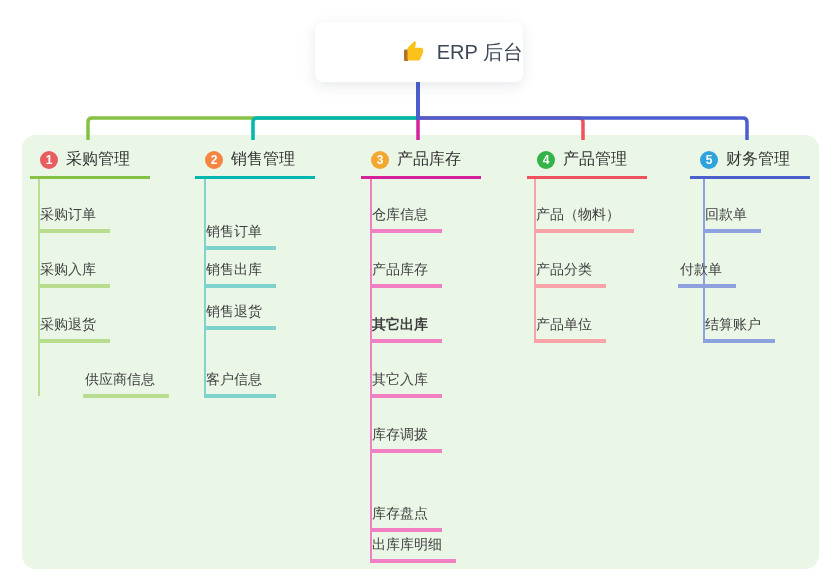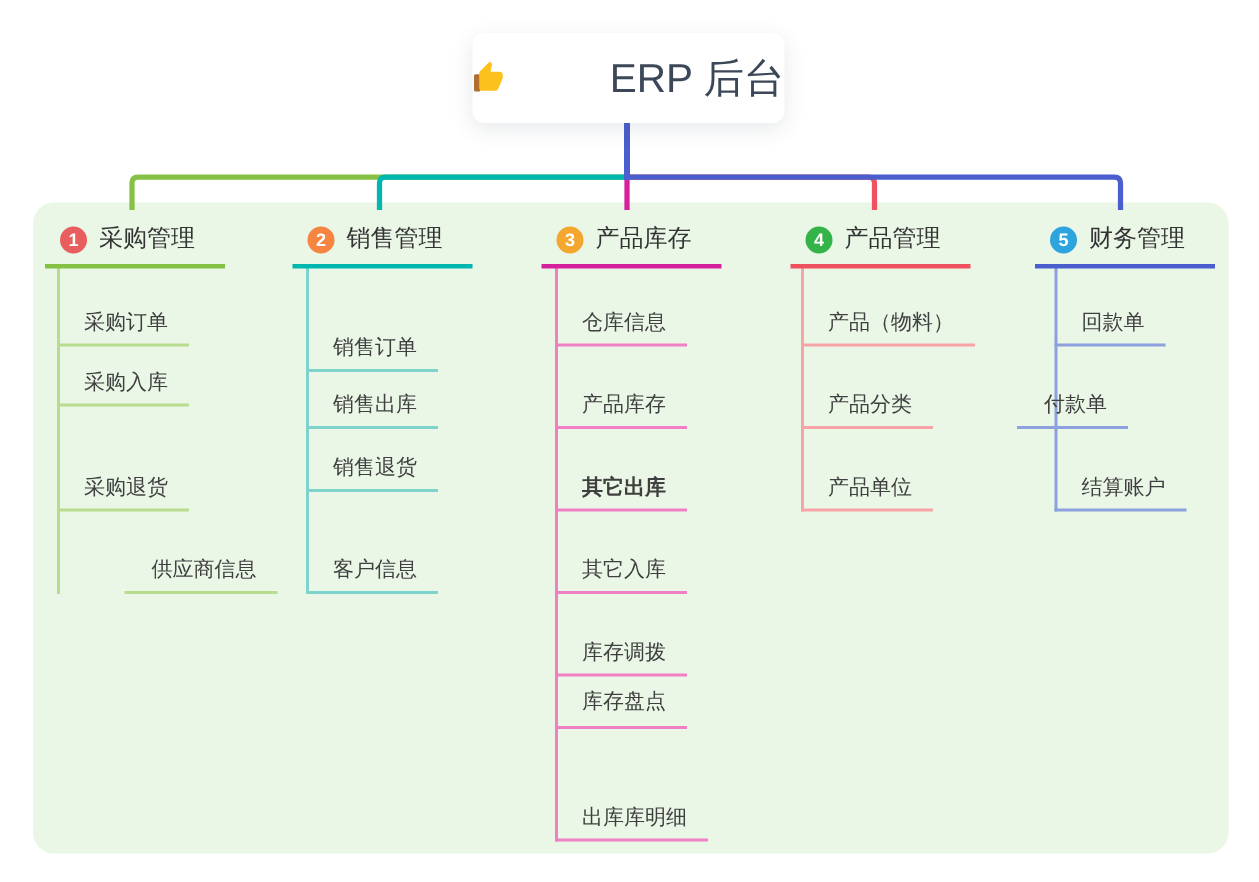--- a/index.html
+++ b/index.html
@@ -3,36 +3,36 @@
 <meta charset="utf-8">
 <style>
   html,body{margin:0;padding:0;background:#ffffff;}
   body{font-family:"Liberation Sans","DejaVu Sans",sans-serif;}
   #canvas{position:relative;width:839px;height:588px;background:#ffffff;overflow:hidden;}
   #panel{position:absolute;left:22px;top:135px;width:797px;height:434px;border-radius:14px;}
   #connectors{position:absolute;left:0;top:0;width:839px;height:588px;pointer-events:none;}
   #root-card{
     position:absolute;left:315px;top:22px;width:208px;height:60px;background:#ffffff;
     border-radius:8px;box-shadow:0 4px 14px rgba(60,70,90,0.12);
-    display:flex;align-items:center;justify-content:space-between;gap:10px;
-    font-size:27px;color:#3c4858;font-weight:500;z-index:3;
+    display:flex;align-items:center;justify-content:flex-end;gap:10px;
+    font-size:20px;color:#3c4858;font-weight:500;z-index:3;
   }
   .branch-header{
     position:absolute;display:inline-flex;align-items:center;gap:8px;
     padding:0 20px 6px 10px;border-bottom:3px solid #999;
     font-size:16px;color:#333333;font-weight:500;white-space:nowrap;z-index:2;
   }
   .badge{
     width:18px;height:18px;border-radius:50%;flex:0 0 18px;
     color:#ffffff;font-size:12px;font-weight:700;line-height:18px;text-align:center;
   }
   .spine{position:absolute;width:2px;z-index:1;}
   .child-node{
     position:absolute;display:inline-block;white-space:nowrap;
-    padding:0 14px 6px 18px;border-bottom:2px solid #404040;
+    padding:0 14px 6px 2px;border-bottom:4px solid #404040;
     font-size:14px;line-height:18px;color:#3f3f3f;z-index:2;
   }
 </style>
 </head>
 <body>
 
 <div id="canvas">
   <div id="panel" style="background: rgb(234, 246, 230);"></div>
 
   <svg id="connectors" viewBox="0 0 839 588" xmlns="http://www.w3.org/2000/svg">
@@ -54,21 +54,21 @@
     <span>ERP 后台</span>
   </div>
 
   <div id="branches">
       <div class="branch-header" style="left: 30px; top: 149px; border-bottom-color: rgb(133, 193, 69);">
         <span class="badge" style="background: rgb(232, 93, 93);">1</span>
         <span>采购管理</span>
       </div>
       <div class="spine" style="left: 38px; top: 177px; height: 219px; background: rgb(185, 221, 143);"></div>
       <div class="child-node" style="left: 38px; top: 205px; border-bottom-color: rgb(185, 221, 143);">采购订单</div>
-      <div class="child-node" style="left: 38px; top: 245px; border-bottom-color: rgb(185, 221, 143); text-align: center;">采购入库</div>
+      <div class="child-node" style="left: 38px; top: 260px; border-bottom-color: rgb(185, 221, 143); text-align: center;">采购入库</div>
       <div class="child-node" style="left: 38px; top: 315px; border-bottom-color: rgb(185, 221, 143);">采购退货</div>
       <div class="child-node" style="left: 38px; top: 370px; border-bottom-color: rgb(185, 221, 143); margin-left: 45px;">供应商信息</div>
       <div class="branch-header" style="left: 195px; top: 149px; border-bottom-color: rgb(0, 183, 175);">
         <span class="badge" style="background: rgb(245, 133, 64);">2</span>
         <span>销售管理</span>
       </div>
       <div class="spine" style="left: 204px; top: 177px; height: 219px; background: rgb(126, 211, 204);"></div>
       <div class="child-node" style="left: 204px; top: 205px; border-bottom-color: rgb(126, 211, 204); margin-top: 17px;">销售订单</div>
       <div class="child-node" style="left: 204px; top: 260px; border-bottom-color: rgb(126, 211, 204);">销售出库</div>
       <div class="child-node" style="left: 204px; top: 302px; border-bottom-color: rgb(126, 211, 204);">销售退货</div>
@@ -76,21 +76,21 @@
       <div class="branch-header" style="left: 361px; top: 149px; border-bottom-color: rgb(214, 33, 156);">
         <span class="badge" style="background: rgb(243, 167, 46);">3</span>
         <span>产品库存</span>
       </div>
       <div class="spine" style="left: 370px; top: 177px; height: 384px; background: rgb(240, 128, 195);"></div>
       <div class="child-node" style="left: 370px; top: 205px; border-bottom-color: rgb(240, 128, 195);">仓库信息</div>
       <div class="child-node" style="left: 370px; top: 260px; border-bottom-color: rgb(240, 128, 195);">产品库存</div>
       <div class="child-node" style="left: 370px; top: 315px; border-bottom-color: rgb(240, 128, 195); font-weight: bold;">其它出库</div>
       <div class="child-node" style="left: 370px; top: 370px; border-bottom-color: rgb(240, 128, 195);">其它入库</div>
       <div class="child-node" style="left: 370px; top: 425px; border-bottom-color: rgb(240, 128, 195);">库存调拨</div>
-      <div class="child-node" style="left: 370px; top: 460px; border-bottom-color: rgb(240, 128, 195); font-family: Liberation Serif, serif;">库存盘点</div>
+      <div class="child-node" style="left: 370px; top: 504px; border-bottom-color: rgb(240, 128, 195);">库存盘点</div>
       <div class="child-node" style="left: 370px; top: 535px; border-bottom-color: rgb(240, 128, 195);">出库库明细</div>
       <div class="branch-header" style="left: 527px; top: 149px; border-bottom-color: rgb(240, 81, 95);">
         <span class="badge" style="background: rgb(51, 179, 72);">4</span>
         <span>产品管理</span>
       </div>
       <div class="spine" style="left: 534px; top: 177px; height: 164px; background: rgb(248, 163, 168);"></div>
       <div class="child-node" style="left: 534px; top: 205px; border-bottom-color: rgb(248, 163, 168);">产品（物料）</div>
       <div class="child-node" style="left: 534px; top: 260px; border-bottom-color: rgb(248, 163, 168);">产品分类</div>
       <div class="child-node" style="left: 534px; top: 315px; border-bottom-color: rgb(248, 163, 168);">产品单位</div>
       <div class="branch-header" style="left: 690px; top: 149px; border-bottom-color: rgb(74, 94, 205);">

